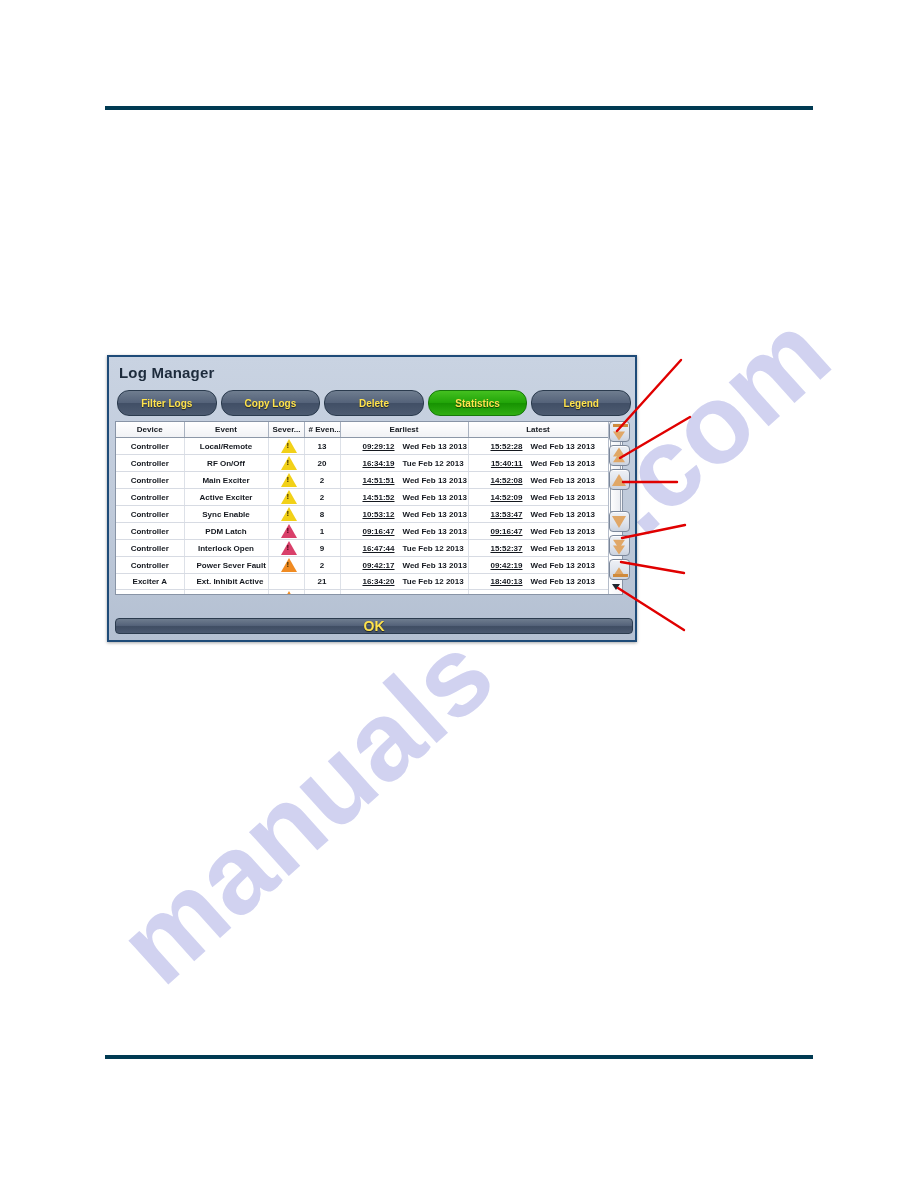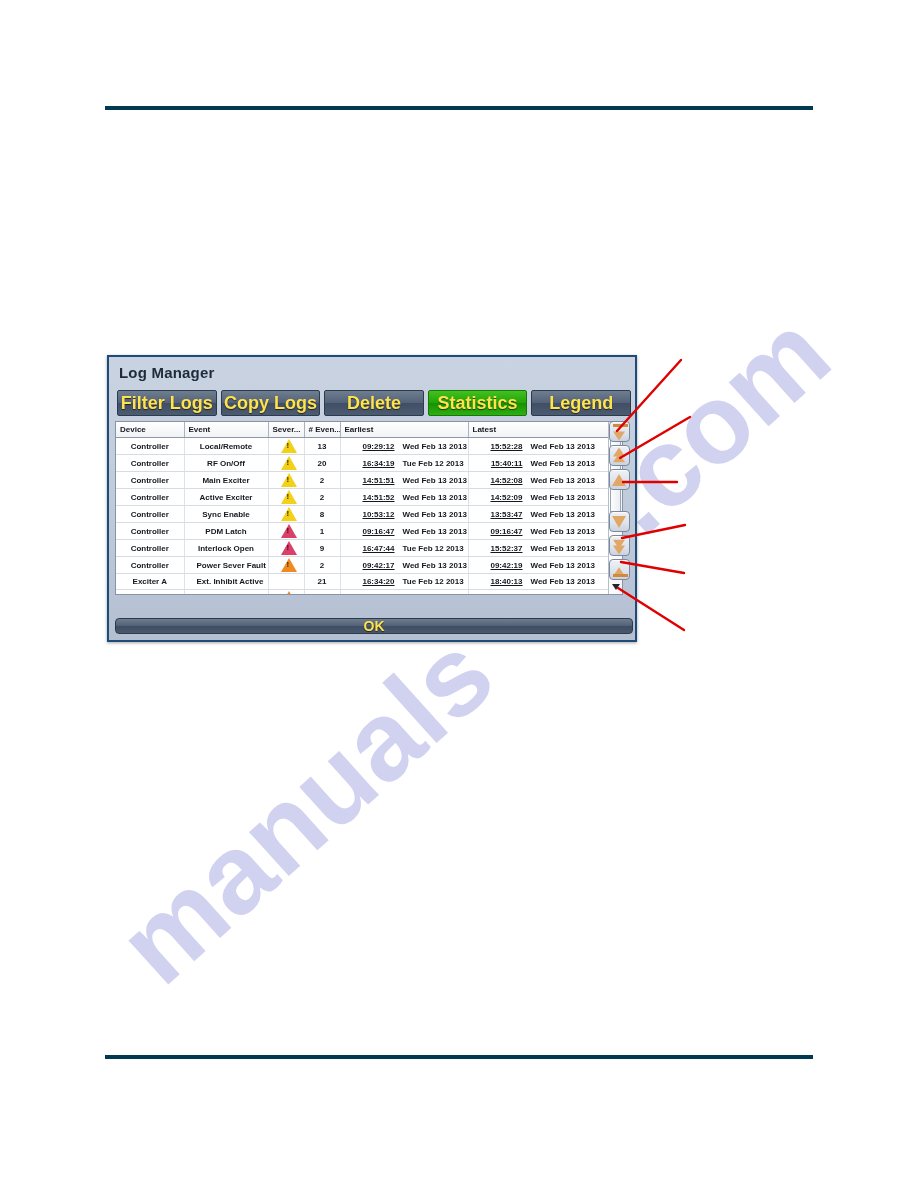--- a/index.html
+++ b/index.html
@@ -84,25 +84,25 @@
     position: absolute;
     left: 8px;
     top: 33px;
     width: 514px;
     height: 26px;
     display: flex;
     gap: 4px;
   }
   .tab {
     flex: 1 1 0;
-    border-radius: 2px;
+    border-radius: 12px;
     border: 1px solid #2b3b4e;
     background: linear-gradient(180deg, #6f7d8f 0%, #55637a 48%, #414f66 52%, #4d5b71 100%);
     color: #ffe34d;
-    font-size: 18px;
+    font-size: 10px;
     font-weight: bold;
     display: flex;
     align-items: center;
     justify-content: center;
     box-sizing: border-box;
     text-shadow: 0 1px 1px rgba(0,0,0,.6);
     cursor: pointer;
   }
   .tab.active {
     background: linear-gradient(180deg, #44c020 0%, #22a509 48%, #179302 52%, #2fae12 100%);
@@ -133,21 +133,21 @@
     font-size: 8px;
     color: #14181f;
     table-layout: fixed;
   }
   table.logs th {
     background: linear-gradient(180deg, #ffffff 0%, #f1f2f5 100%);
     border-right: 1px solid #a9b2c0;
     border-bottom: 1px solid #8c97a7;
     font-size: 8px;
     font-weight: bold;
-    text-align: left;
+    text-align: center;
     padding: 3px 4px;
     height: 13px;
     box-sizing: border-box;
     white-space: nowrap;
     overflow: hidden;
   }
   table.logs td {
     border-bottom: 1px solid #d7dbe3;
     border-right: 1px solid #dde1e8;
     padding: 1px 12px;

